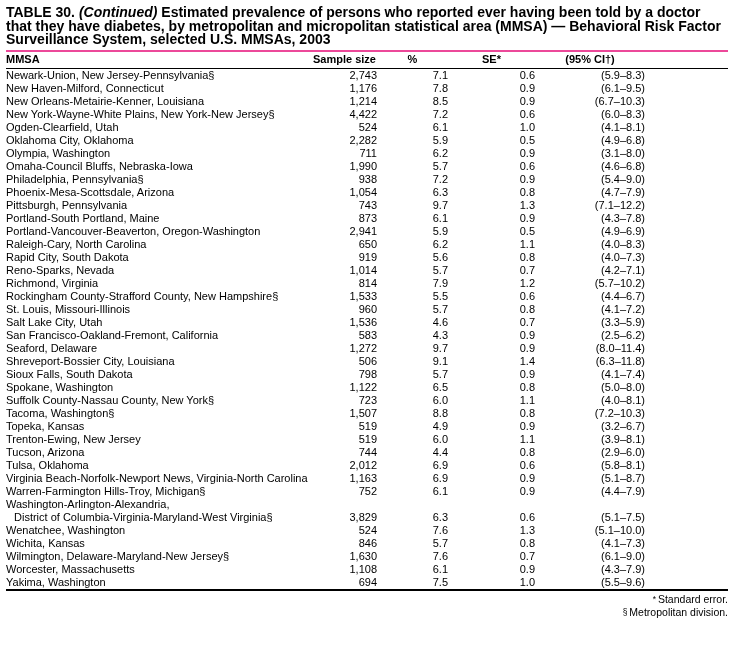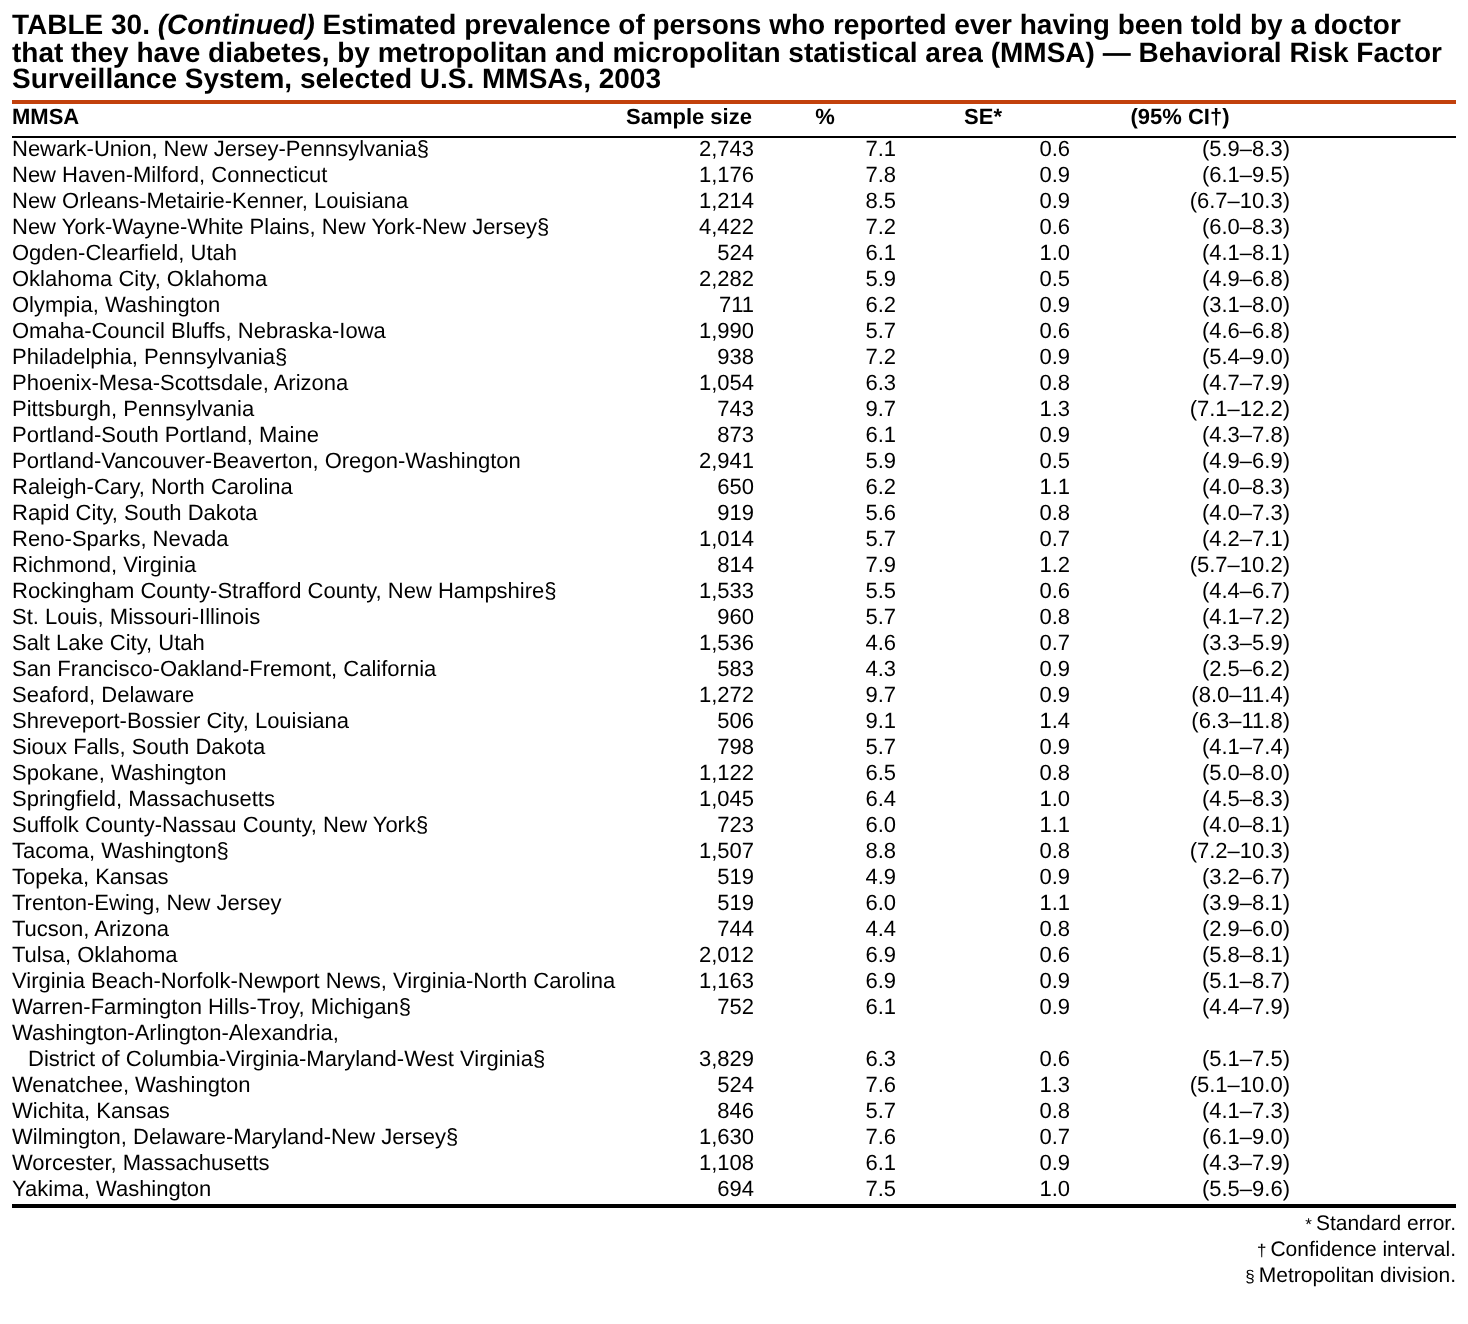--- a/index.html
+++ b/index.html
@@ -15,21 +15,21 @@
     font-size: 14px;
     font-weight: bold;
     line-height: 13.5px;
     margin-bottom: 3px;
   }
   .title .cont { font-style: italic; }
   table {
     width: 722px;
     border-collapse: collapse;
     table-layout: fixed;
-    border-top: 2px solid #c2410c;
+    border-top: 2px solid #ec4899;
     border-bottom: 2px solid #000;
   }
   col.w-mmsa { width: 306px; }
   col.w-sample { width: 65px; }
   col.w-pct { width: 71px; }
   col.w-se { width: 87px; }
   col.w-ci { width: 193px; }
   th {
     font-size: 11px;
     font-weight: bold;
@@ -246,27 +246,20 @@
         <td class="num ci-col">(4.1–7.4)</td>
       </tr>
       <tr>
         <td>Spokane, Washington</td>
         <td class="num">1,122</td>
         <td class="num">6.5</td>
         <td class="num">0.8</td>
         <td class="num ci-col">(5.0–8.0)</td>
       </tr>
       <tr>
-        <td>Springfield, Massachusetts</td>
-        <td class="num">1,045</td>
-        <td class="num">6.4</td>
-        <td class="num">1.0</td>
-        <td class="num ci-col">(4.5–8.3)</td>
-      </tr>
-      <tr>
         <td>Suffolk County-Nassau County, New York§</td>
         <td class="num">723</td>
         <td class="num">6.0</td>
         <td class="num">1.1</td>
         <td class="num ci-col">(4.0–8.1)</td>
       </tr>
       <tr>
         <td>Tacoma, Washington§</td>
         <td class="num">1,507</td>
         <td class="num">8.8</td>
@@ -358,15 +351,14 @@
         <td class="num">694</td>
         <td class="num">7.5</td>
         <td class="num">1.0</td>
         <td class="num ci-col">(5.5–9.6)</td>
       </tr>
     </tbody>
 </table>
 
 <div class="footnotes">
   <div class="footnote"><span class="fn-marker">*</span><span>Standard error.</span></div>
-  <div class="footnote"><span class="fn-marker">†</span><span>Confidence interval.</span></div>
   <div class="footnote"><span class="fn-marker">§</span><span>Metropolitan division.</span></div>
 </div>
 
 </body></html>

